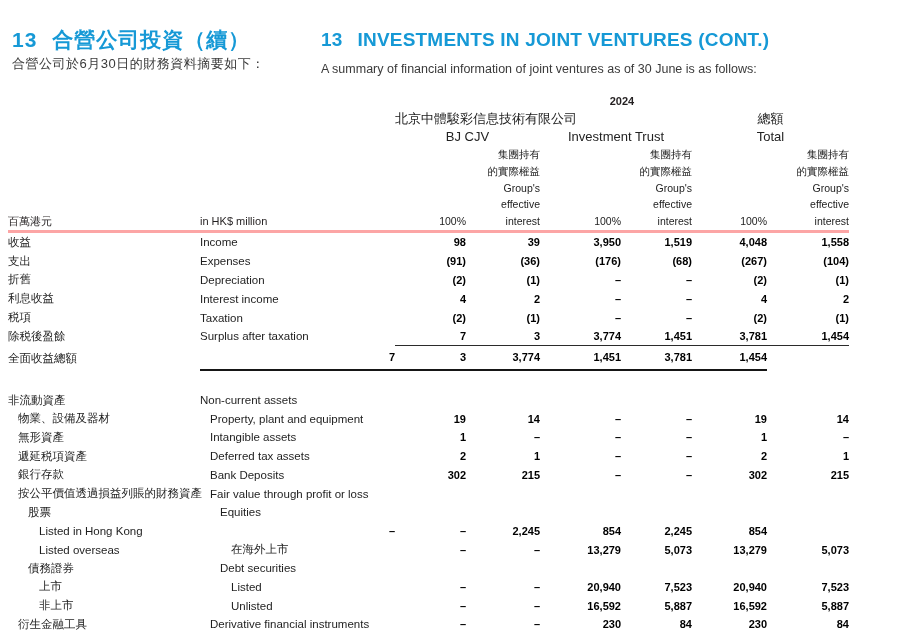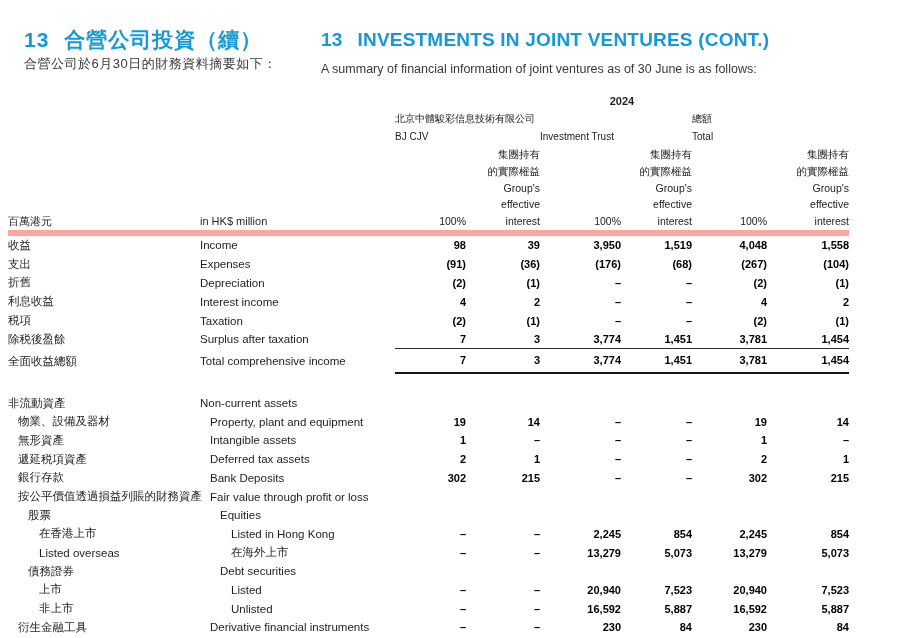--- a/index.html
+++ b/index.html
@@ -12,36 +12,36 @@
   body{
     width:904px;height:638px;overflow:hidden;
     font-family:"Liberation Sans","DejaVu Sans",sans-serif;
     color:var(--ink);
   }
   .page{position:relative;width:904px;height:638px;padding:28px 0 0 8px;}
 
   
   .titles{position:relative;height:64px;}
   .title-block{position:absolute;top:0;}
-  .title-zh{left:16px;width:300px;}
+  .title-zh{left:4px;width:300px;}
   .title-en{left:313px;width:580px;}
   h1{color:var(--accent);font-weight:bold;white-space:nowrap;}
   .title-zh h1{font-size:21px;line-height:24px;letter-spacing:1px;}
   .title-en h1{font-size:19px;line-height:24px;letter-spacing:0.2px;}
   .h-num{margin-right:15px;}
   .subtitle{color:#3a3a3a;}
   .title-zh .subtitle{font-size:13px;margin-top:3px;letter-spacing:0.5px;}
   .title-en .subtitle{font-size:12.5px;margin-top:10px;}
 
   
   .ftable{width:841px;}
   .hgrid{display:grid;grid-template-columns:var(--cols);}
-  .thead{border-bottom:6px solid #fca5a5;}
+  .thead{border-bottom:3px solid #fca5a5;}
   .year-cell{grid-column:3/9;text-align:center;font-weight:bold;font-size:11px;line-height:18px;}
-  .gname{font-size:10px;line-height:18px;white-space:nowrap;color:#222;}
+  .gname{font-size:13px;line-height:18px;text-align:center;white-space:nowrap;color:#222;}
   .g1{grid-column:3/5;} .g2{grid-column:5/7;} .g3{grid-column:7/9;}
   .subhead-cell{font-size:10.5px;line-height:16.8px;color:#222;text-align:right;}
   .pct-cell{align-self:end;}
   .unit-cell{align-self:end;font-size:11px;text-align:left;line-height:16.8px;}
 
   
   .trow{display:grid;grid-template-columns:var(--cols);height:18.8px;align-items:center;}
   .trow.spaced{height:25px;}
   .s1 .trow{height:18.7px;}
   .label{font-size:11.5px;white-space:nowrap;color:#1e1e1e;}
@@ -172,21 +172,20 @@
             <div class="label en ind0">Surplus after taxation</div>
             <div class="num">7</div>
             <div class="num">3</div>
             <div class="num">3,774</div>
             <div class="num">1,451</div>
             <div class="num">3,781</div>
             <div class="num">1,454</div>
           </div>
           <div class="trow rule-thick spaced">
             <div class="label zh ind0">全面收益總額</div>
-            <div class="label en ind0">Total comprehensive income</div>
             <div class="num">7</div>
             <div class="num">3</div>
             <div class="num">3,774</div>
             <div class="num">1,451</div>
             <div class="num">3,781</div>
             <div class="num">1,454</div>
           </div>
         </div>
         <div class="section-gap"></div>
         <div class="s1">
@@ -254,21 +253,20 @@
             <div class="label zh ind2">股票</div>
             <div class="label en ind2">Equities</div>
             <div class="num"></div>
             <div class="num"></div>
             <div class="num"></div>
             <div class="num"></div>
             <div class="num"></div>
             <div class="num"></div>
           </div>
           <div class="trow">
-            <div class="label zh ind3">在香港上市</div>
             <div class="label en ind3">Listed in Hong Kong</div>
             <div class="num">–</div>
             <div class="num">–</div>
             <div class="num">2,245</div>
             <div class="num">854</div>
             <div class="num">2,245</div>
             <div class="num">854</div>
           </div>
           <div class="trow">
             <div class="label en ind3">Listed overseas</div>

